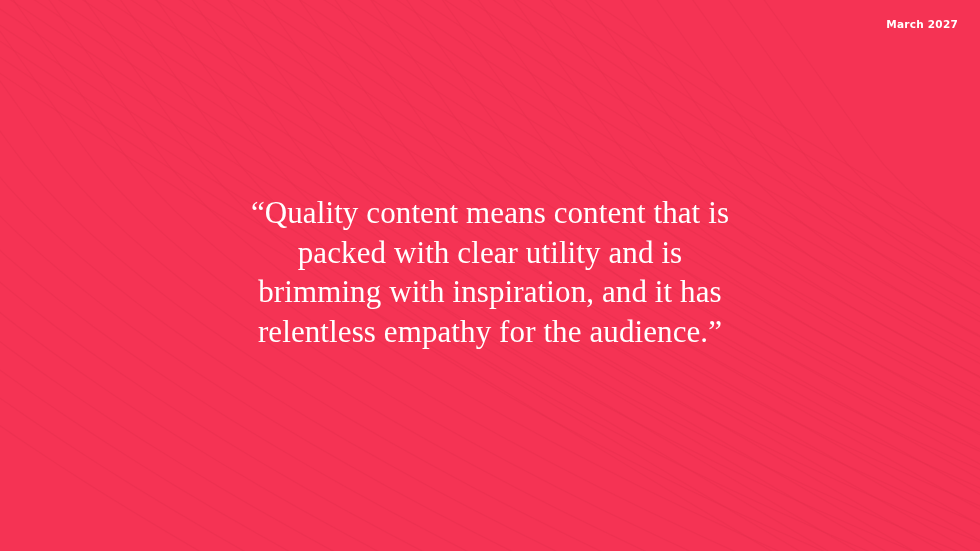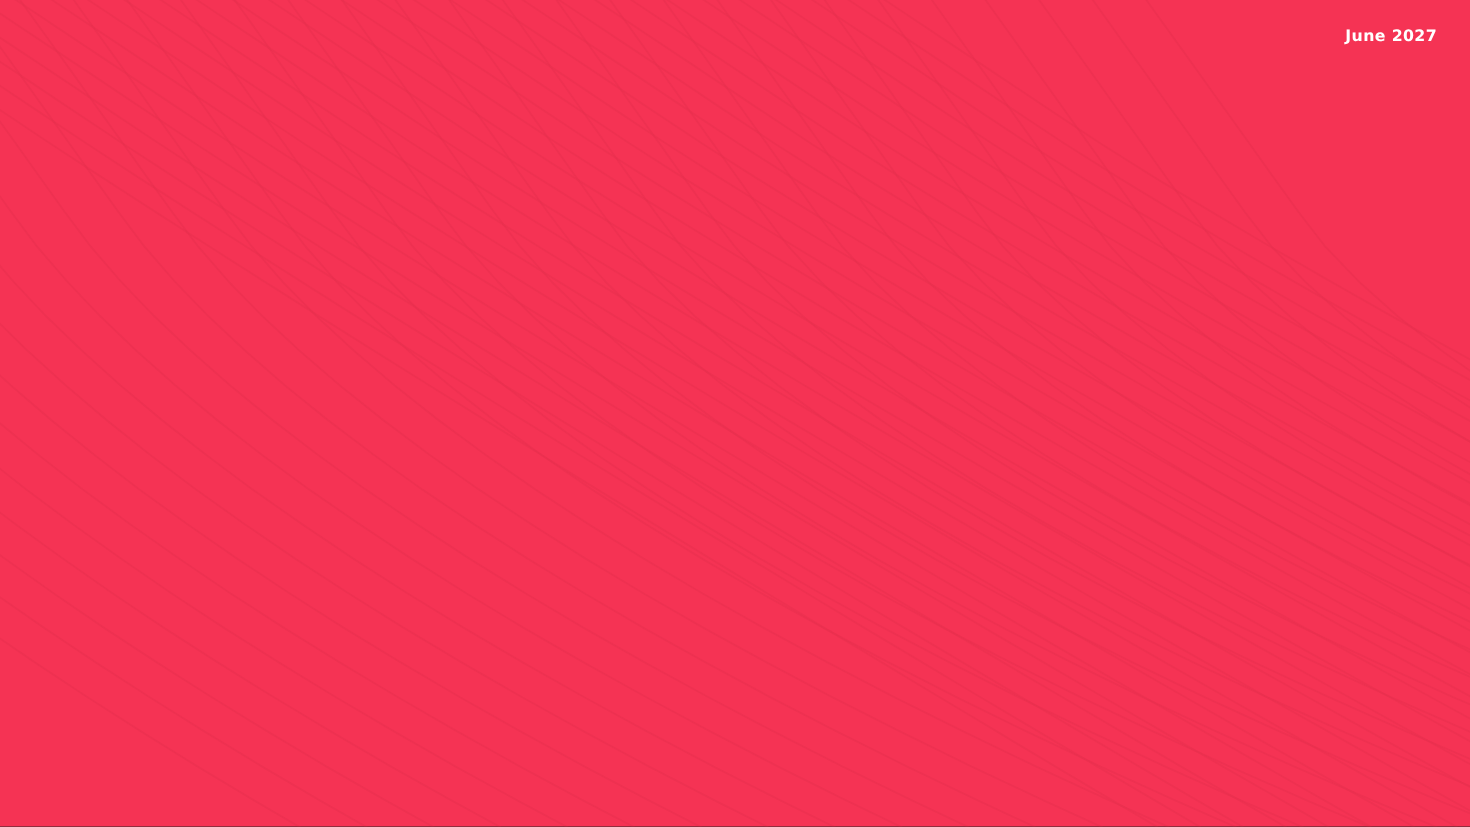--- a/index.html
+++ b/index.html
@@ -134,16 +134,22 @@
         <path d="M 415.2 -20.0 L 449.8 3.1 L 484.4 26.2 L 519.0 49.2 L 553.6 72.3 L 588.5 95.4 L 624.9 118.5 L 662.4 141.5 L 700.8 164.6 L 740.0 187.7 L 779.9 210.8 L 820.4 233.8 L 861.5 256.9 L 903.1 280.0 L 945.3 303.1 L 988.0 326.2 L 1031.1 349.2 L 1074.8 372.3 L 1118.8 395.4 L 1163.3 418.5 L 1208.3 441.5 L 1253.6 464.6 L 1299.4 487.7 L 1345.5 510.8 L 1392.0 533.8 L 1438.9 556.9 L 1486.2 580.0"></path>
         <path d="M 439.3 -20.0 L 473.9 3.1 L 508.5 26.2 L 543.2 49.2 L 577.8 72.3 L 612.6 95.4 L 649.1 118.5 L 686.7 141.5 L 725.2 164.6 L 764.5 187.7 L 804.5 210.8 L 845.2 233.8 L 886.5 256.9 L 928.3 280.0 L 970.7 303.1 L 1013.6 326.2 L 1057.0 349.2 L 1100.9 372.3 L 1145.2 395.4 L 1190.0 418.5 L 1235.3 441.5 L 1280.9 464.6 L 1327.0 487.7 L 1373.4 510.8 L 1420.3 533.8 L 1467.5 556.9 L 1515.2 580.0"></path>
         <path d="M 463.4 -20.0 L 498.1 3.1 L 532.7 26.2 L 567.3 49.2 L 601.9 72.3 L 636.7 95.4 L 673.2 118.5 L 711.0 141.5 L 749.6 164.6 L 789.0 187.7 L 829.2 210.8 L 870.0 233.8 L 911.5 256.9 L 953.5 280.0 L 996.1 303.1 L 1039.3 326.2 L 1082.9 349.2 L 1127.0 372.3 L 1171.7 395.4 L 1216.7 418.5 L 1262.2 441.5 L 1308.2 464.6 L 1354.6 487.7 L 1401.4 510.8 L 1448.6 533.8 L 1496.2 556.9 L 1544.1 580.0"></path>
         <path d="M 487.6 -20.0 L 522.2 3.1 L 556.8 26.2 L 591.4 49.2 L 626.0 72.3 L 660.9 95.4 L 697.4 118.5 L 735.2 141.5 L 774.0 164.6 L 813.5 187.7 L 853.9 210.8 L 894.9 233.8 L 936.5 256.9 L 978.8 280.0 L 1021.6 303.1 L 1064.9 326.2 L 1108.8 349.2 L 1153.2 372.3 L 1198.1 395.4 L 1243.4 418.5 L 1289.2 441.5 L 1335.5 464.6 L 1382.2 487.7 L 1429.3 510.8 L 1476.8 533.8 L 1524.8 556.9 L 1573.1 580.0"></path>
         <path d="M 511.7 -20.0 L 546.3 3.1 L 581.0 26.2 L 615.6 49.2 L 650.2 72.3 L 685.0 95.4 L 721.6 118.5 L 759.5 141.5 L 798.4 164.6 L 838.1 187.7 L 878.5 210.8 L 919.7 233.8 L 961.5 256.9 L 1004.0 280.0 L 1047.0 303.1 L 1090.6 326.2 L 1134.7 349.2 L 1179.3 372.3 L 1224.5 395.4 L 1270.1 418.5 L 1316.2 441.5 L 1362.8 464.6 L 1409.8 487.7 L 1457.2 510.8 L 1505.1 533.8 L 1553.4 556.9 L 1602.1 580.0"></path>
         <path d="M 535.9 -20.0 L 570.5 3.1 L 605.1 26.2 L 639.7 49.2 L 674.3 72.3 L 709.2 95.4 L 745.8 118.5 L 783.8 141.5 L 822.7 164.6 L 862.6 187.7 L 903.2 210.8 L 944.5 233.8 L 986.5 256.9 L 1029.2 280.0 L 1072.4 303.1 L 1116.2 326.2 L 1160.6 349.2 L 1205.5 372.3 L 1250.9 395.4 L 1296.8 418.5 L 1343.2 441.5 L 1390.1 464.6 L 1437.4 487.7 L 1485.1 510.8 L 1533.3 533.8 L 1582.0 556.9 L 1631.0 580.0"></path>
         <path d="M 560.0 -20.0 L 594.6 3.1 L 629.2 26.2 L 663.8 49.2 L 698.5 72.3 L 733.3 95.4 L 770.0 118.5 L 808.1 141.5 L 847.1 164.6 L 887.1 187.7 L 927.9 210.8 L 969.4 233.8 L 1011.5 256.9 L 1054.4 280.0 L 1097.8 303.1 L 1141.9 326.2 L 1186.5 349.2 L 1231.6 372.3 L 1277.3 395.4 L 1323.5 418.5 L 1370.2 441.5 L 1417.3 464.6 L 1465.0 487.7 L 1513.1 510.8 L 1561.6 533.8 L 1610.6 556.9 L 1660.0 580.0"></path>
       </g>
   </svg>
 
-  <div class="date-caption">June 2027</div>
+  <div class="date-caption">March 2027</div>
 
+  <div class="quote-block">
+    <blockquote class="quote-text">“Quality content means content that is
+packed with clear utility and is
+brimming with inspiration, and it has
+relentless empathy for the audience.”</blockquote>
+  </div>
 
 </div>
 
 </body></html>

